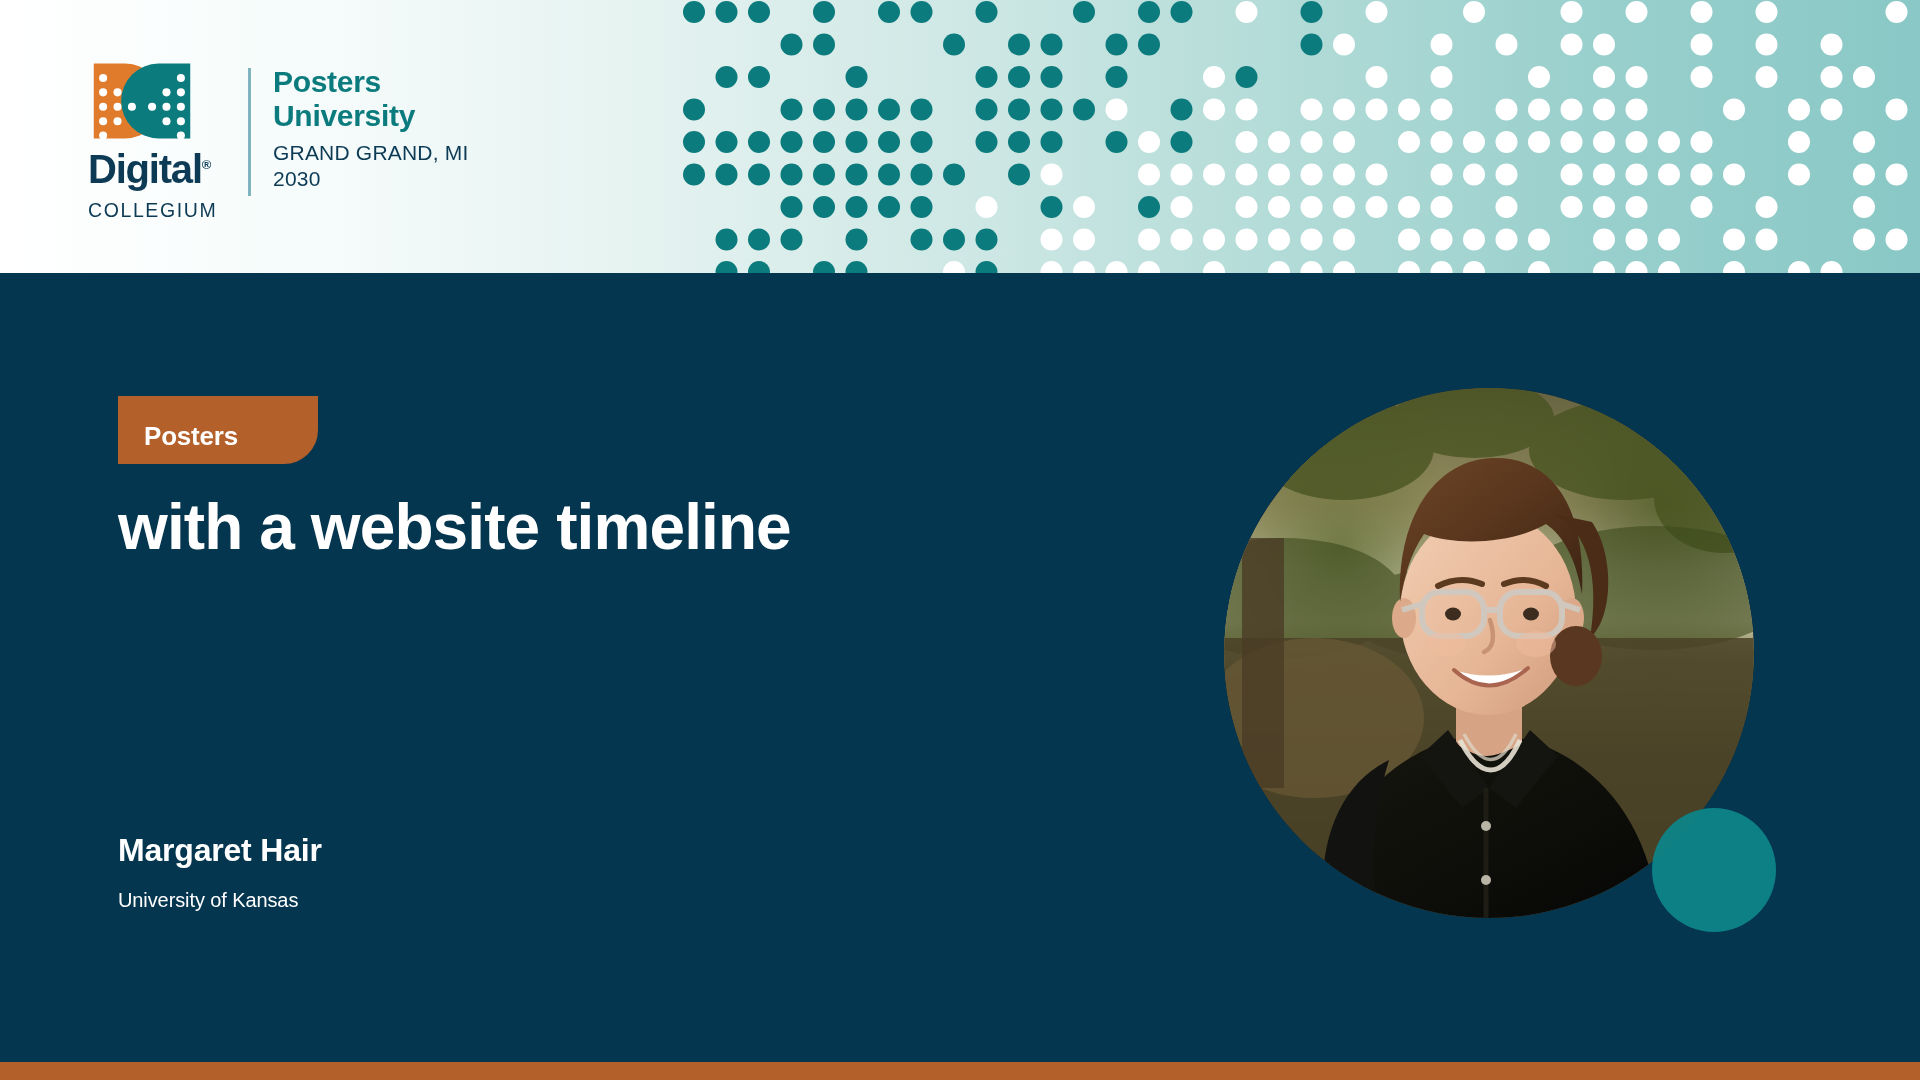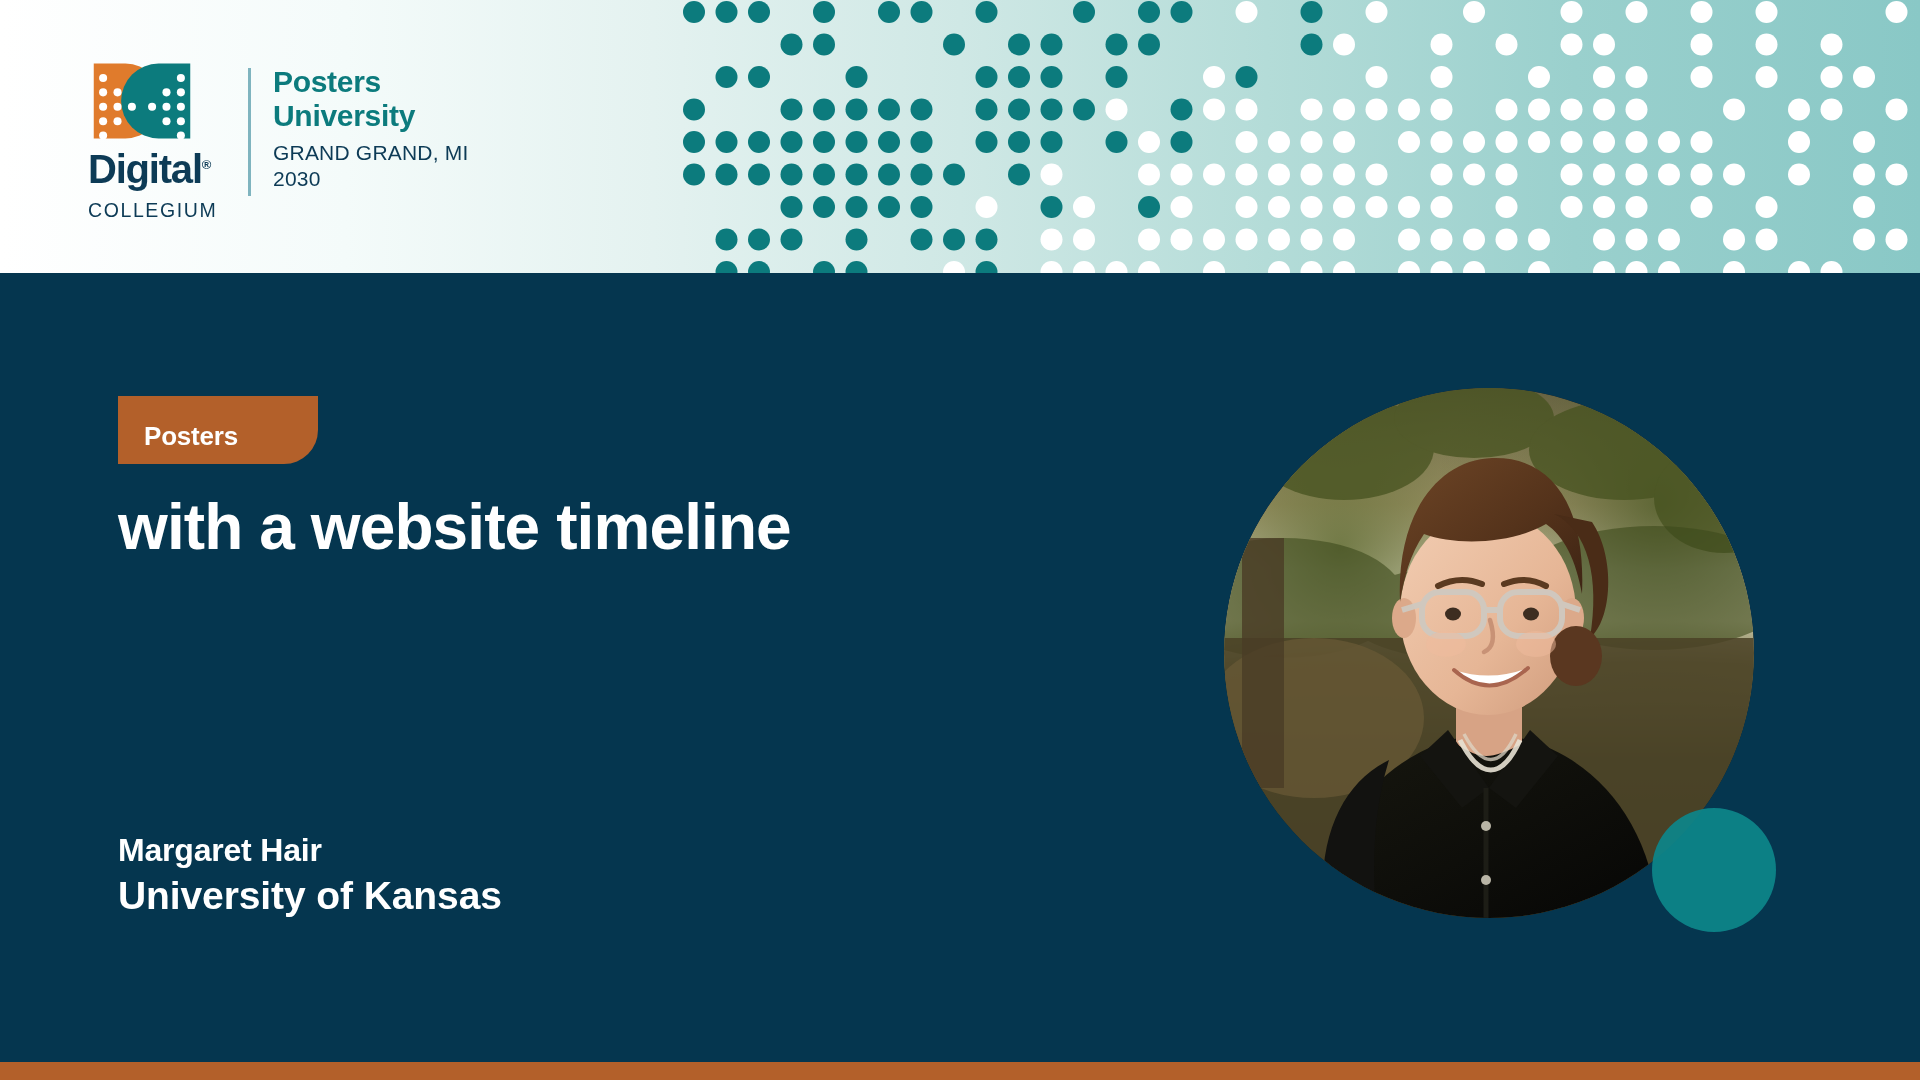--- a/index.html
+++ b/index.html
@@ -84,22 +84,22 @@
   }
   #session-title .title-line { display:block; white-space:nowrap; }
 
   
   #speaker-block { position:absolute; left:118px; top:830px; }
   #speaker-name {
     color:#ffffff; font-size:32px; font-weight:bold;
     letter-spacing:-0.2px; line-height:1.25;
   }
   #speaker-affiliation {
-    color:#ffffff; font-size:39px; font-weight:bold;
-    letter-spacing:-0.1px; line-height:1.25; margin-top:2px;
+    color:#ffffff; font-size:20px; font-weight:normal;
+    letter-spacing:-0.1px; line-height:1.25; margin-top:18px;
   }
 
   
   #portrait-wrap {
     position:absolute; left:1224px; top:388px;
     width:530px; height:530px;
   }
   #portrait-photo {
     position:absolute; inset:0; border-radius:50%;
     overflow:hidden; background:#2d2a22;

